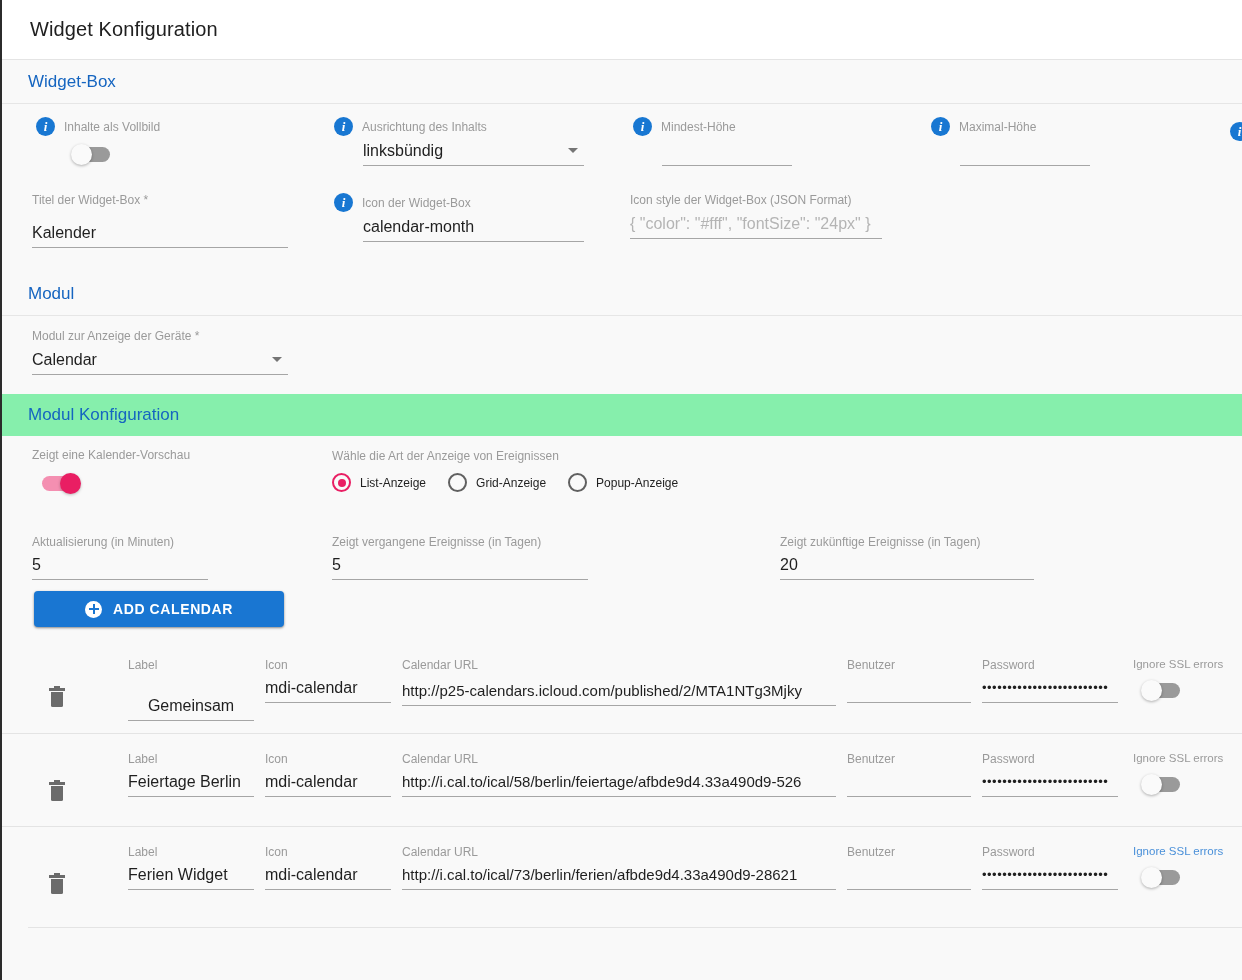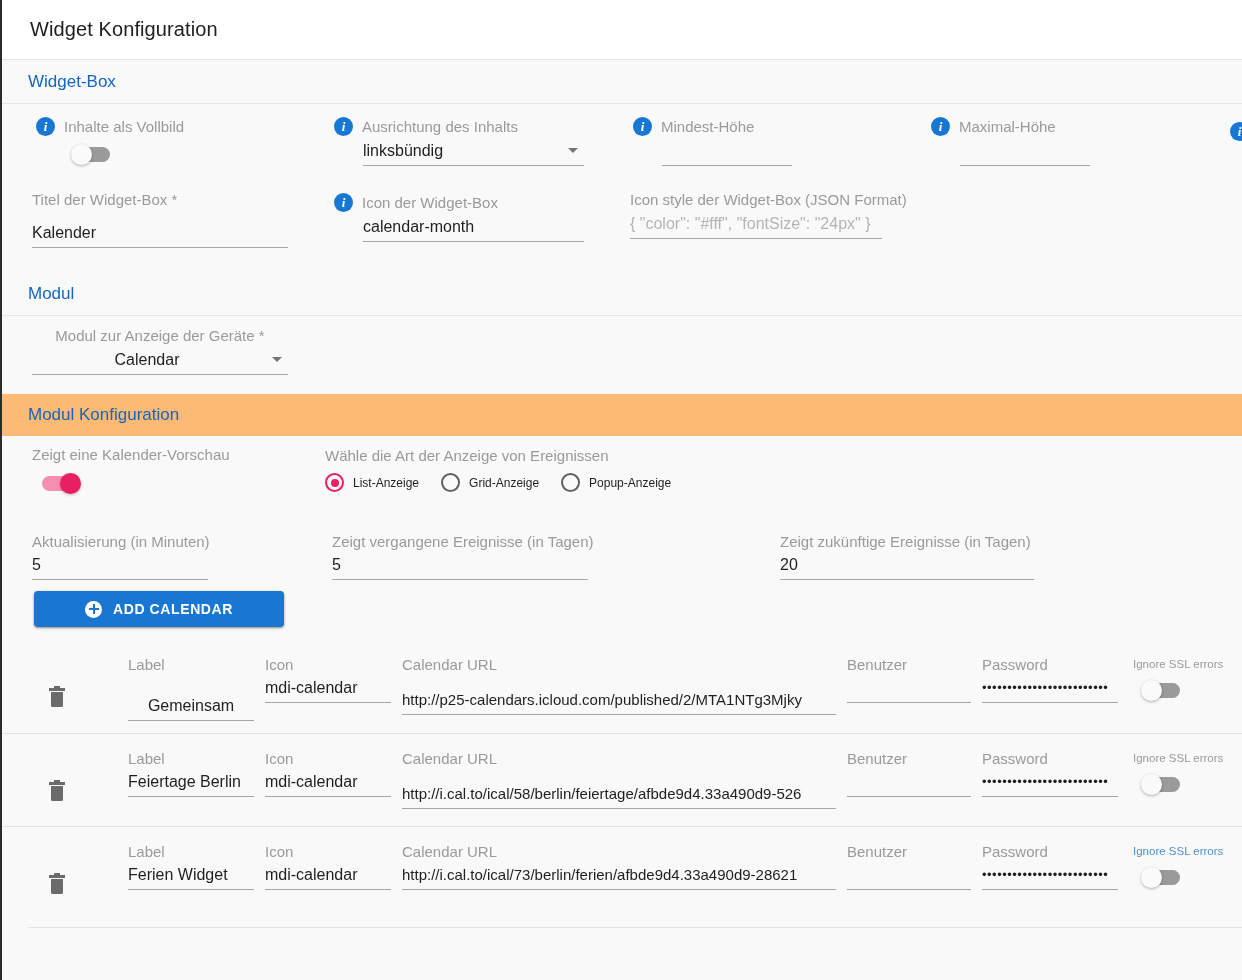--- a/index.html
+++ b/index.html
@@ -44,21 +44,21 @@
     background: #f9f9f9;
     border-bottom: 1px solid #e6e6e6;
   }
   .section-head.plain { background: transparent; border-bottom: none; }
 
   .panel { background: #f9f9f9; }
 
   
   .field { position: relative; }
   .fl {              
-    font-size: 15px;
+    font-size: 12px;
     color: #9a9a9a;
     line-height: 14px;
     white-space: nowrap;
   }
   .fv {              
     font-size: 16px;
     color: #1f1f1f;
     line-height: 30px;
     height: 30px;
     border-bottom: 1px solid #a6a6a6;
@@ -291,44 +291,44 @@
     <div class="abs field" style="left:628px;top:89px;width:252px;">
       <div class="fl">Icon style der Widget-Box (JSON Format)</div>
       <div class="fv ph" style="margin-top:2px;">{ "color": "#fff", "fontSize": "24px" }</div>
     </div>
   </div>
 
   <div class="section-head">
     <span>Modul</span>
   </div>
 
-  <div class="panel" style="position:relative;height:78px;text-align:center;">
+  <div class="panel" style="position:relative;height:78px;">
     <div class="abs field" style="left:30px;top:13px;width:256px;">
       <div class="fl">Modul zur Anzeige der Geräte *</div>
       <div class="fv select" style="margin-top:2px;">
         <span>Calendar</span>
         <span class="caret"></span>
       </div>
     </div>
   </div>
 
-  <div class="section-head plain" style="background:#fdba74;border-bottom:none;height:42px;">
+  <div class="section-head plain" style="background:#86efac;border-bottom:none;height:42px;">
     <span>Modul Konfiguration</span>
   </div>
 
   <div class="panel" style="position:relative;height:146px;">
 
     <div class="abs field" style="left:30px;top:12px;width:260px;">
       <div class="fl">Zeigt eine Kalender-Vorschau</div>
       <div style="margin-top:14px;margin-left:10px;">
         <span class="tgl on"><span class="knob"></span></span>
       </div>
     </div>
 
-    <div class="abs field" style="left:323px;top:13px;">
+    <div class="abs field" style="left:330px;top:13px;">
       <div class="fl">Wähle die Art der Anzeige von Ereignissen</div>
       <div class="radio-row">
         <label class="radio sel">
           <span class="rcircle"></span>
           <span class="rlabel">List-Anzeige</span>
         </label>
         <label class="radio">
           <span class="rcircle"></span>
           <span class="rlabel">Grid-Anzeige</span>
         </label>
@@ -370,21 +370,21 @@
         <div class="abs field" style="left:126px;top:18px;width:126px;">
           <div class="fl">Label</div>
           <div class="fv " style="margin-top:19px;text-align:center;">Gemeinsam</div>
         </div>
         <div class="abs field" style="left:263px;top:18px;width:126px;">
           <div class="fl">Icon</div>
           <div class="fv " style="margin-top:1px;">mdi-calendar</div>
         </div>
         <div class="abs field" style="left:400px;top:18px;width:434px;">
           <div class="fl">Calendar URL</div>
-          <div class="fv small" style="margin-top:13px;">http://p25-calendars.icloud.com/published/2/MTA1NTg3Mjky</div>
+          <div class="fv small" style="margin-top:4px;">http://p25-calendars.icloud.com/published/2/MTA1NTg3Mjky</div>
         </div>
         <div class="abs field" style="left:845px;top:18px;width:124px;">
           <div class="fl">Benutzer</div>
           <div class="fv " style="margin-top:1px;"></div>
         </div>
         <div class="abs field" style="left:980px;top:18px;width:136px;">
           <div class="fl">Password</div>
           <div class="fv dots" style="margin-top:1px;">•••••••••••••••••••••••••</div>
         </div>
         <div class="abs" style="left:1131px;top:18px;width:105px;">
@@ -397,21 +397,21 @@
         <div class="abs field" style="left:126px;top:18px;width:126px;">
           <div class="fl">Label</div>
           <div class="fv " style="margin-top:1px;">Feiertage Berlin</div>
         </div>
         <div class="abs field" style="left:263px;top:18px;width:126px;">
           <div class="fl">Icon</div>
           <div class="fv " style="margin-top:1px;">mdi-calendar</div>
         </div>
         <div class="abs field" style="left:400px;top:18px;width:434px;">
           <div class="fl">Calendar URL</div>
-          <div class="fv small" style="margin-top:13px;">http://i.cal.to/ical/58/berlin/feiertage/afbde9d4.33a490d9-526</div>
+          <div class="fv small" style="margin-top:1px;">http://i.cal.to/ical/58/berlin/feiertage/afbde9d4.33a490d9-526</div>
         </div>
         <div class="abs field" style="left:845px;top:18px;width:124px;">
           <div class="fl">Benutzer</div>
           <div class="fv " style="margin-top:1px;"></div>
         </div>
         <div class="abs field" style="left:980px;top:18px;width:136px;">
           <div class="fl">Password</div>
           <div class="fv dots" style="margin-top:1px;">•••••••••••••••••••••••••</div>
         </div>
         <div class="abs" style="left:1131px;top:18px;width:105px;">

